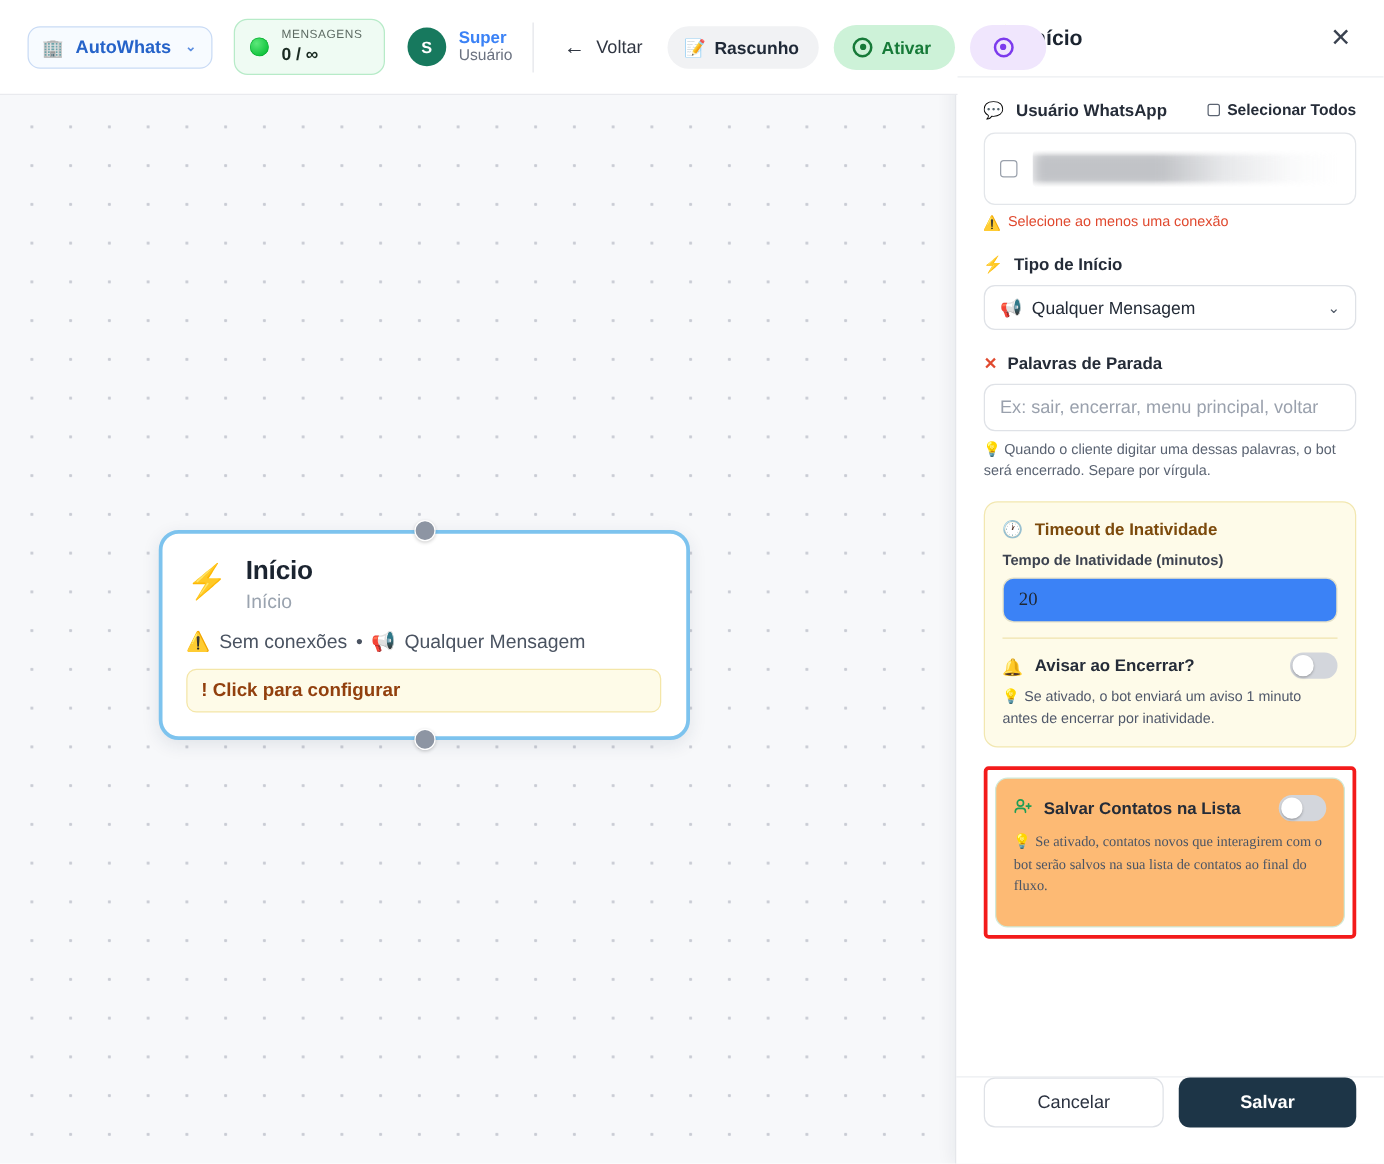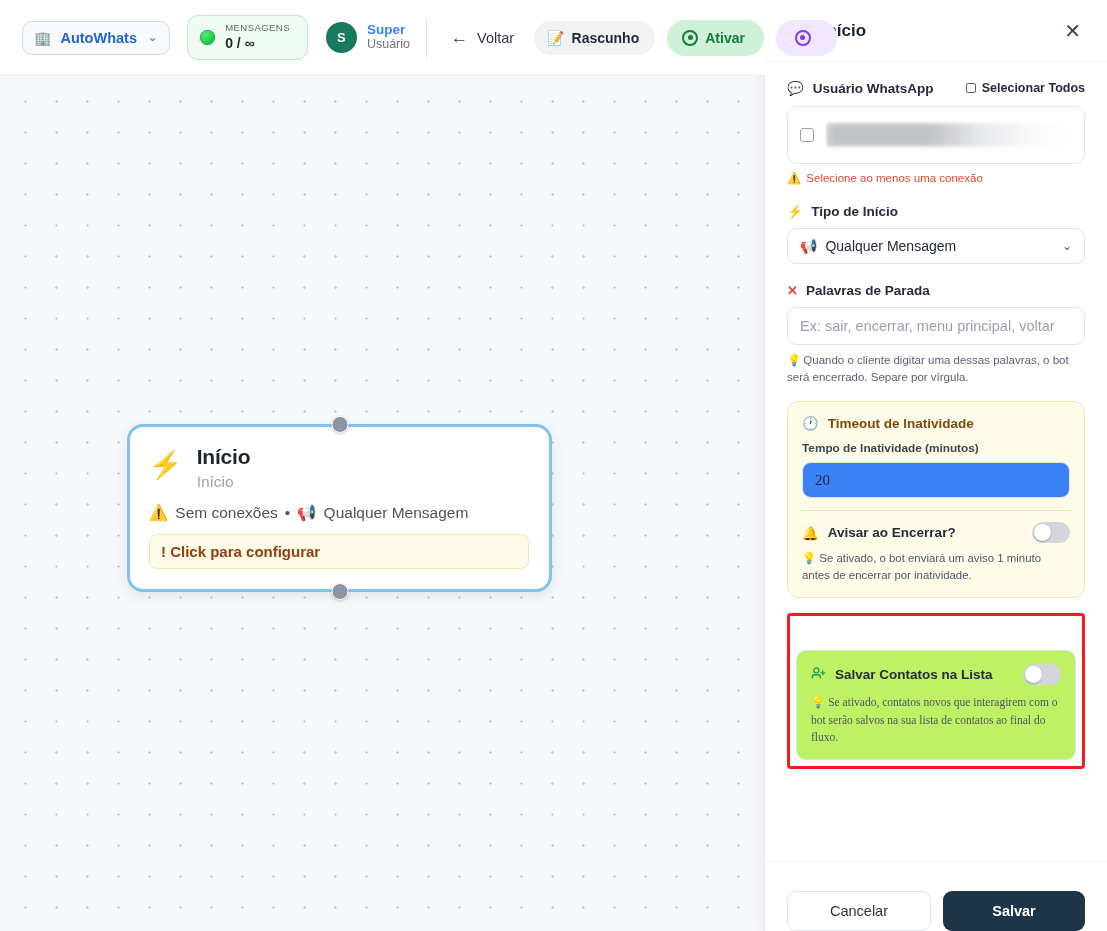--- a/index.html
+++ b/index.html
@@ -171,30 +171,30 @@
   .tog-row { display: flex; align-items: center; justify-content: space-between; }
   .tog-label { display: flex; align-items: center; gap: 9px; font-size: 13.5px;
     font-weight: 700; color: #252c38; }
   .toggle { width: 38px; height: 21px; border-radius: 11px; background: #d3d6dc;
     position: relative; flex: none; cursor: pointer; }
   .toggle .knob { position: absolute; top: 2px; left: 2px; width: 17px; height: 17px;
     border-radius: 50%; background: #ffffff; box-shadow: 0 1px 2px rgba(0,0,0,.28);}
 
   .hl-wrap { margin-top: 15px; border: 3px solid #f31b1b; border-radius: 4px;
     padding: 6px; }
-  .card-green { background: #bef264; border: 1px solid #cfe9d8; border-radius: 10px;
-    padding: 13px 14px 13px 14px; margin-top: 28px; }
+  .card-green { background: #fdba74; border: 1px solid #cfe9d8; border-radius: 10px;
+    padding: 13px 14px 23px 14px; }
   .cg-head { display: flex; align-items: center; justify-content: space-between; }
   .cg-label { display: flex; align-items: center; gap: 9px; font-size: 13.5px;
     font-weight: 700; color: #252c38; }
   .cg-icon { color: #1f9d55; font-size: 14px; line-height: 1; }
   .hint-g { margin-top: 9px; font-size: 11.5px; line-height: 1.5; color: #4b5565; font-family: Liberation Serif, serif; }
 
   .panel-foot { flex: none; height: 70px; border-top: 1px solid #eceef1;
-    display: flex; align-items: flex-end; gap: 12px; padding: 0 22px; }
+    display: flex; align-items: flex-start; gap: 12px; padding: 0 22px; }
   .btn { flex: 1; height: 40px; border-radius: 9px; font-size: 14.5px;
     display: flex; align-items: center; justify-content: center; cursor: pointer;
     font-family: inherit; }
   .btn-cancel { border: 1px solid #dfe2e7; background: #fff; color: #2b3240; }
   .btn-save { background: #1d3547; color: #fff; font-weight: 700; border: none; }
 </style>
 </head>
 <body>
 
 <div id="app">

